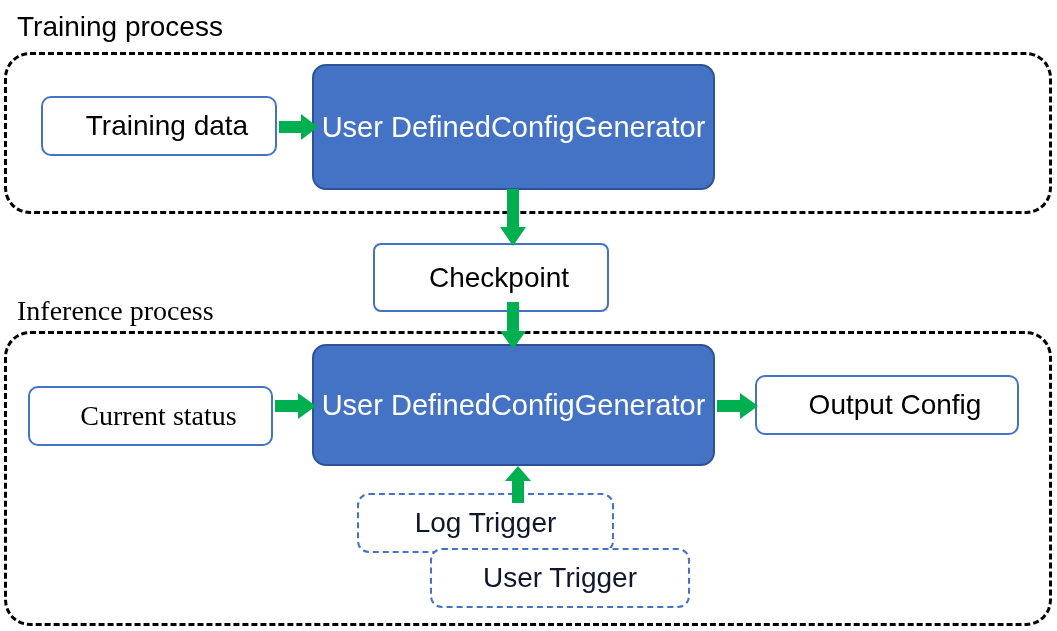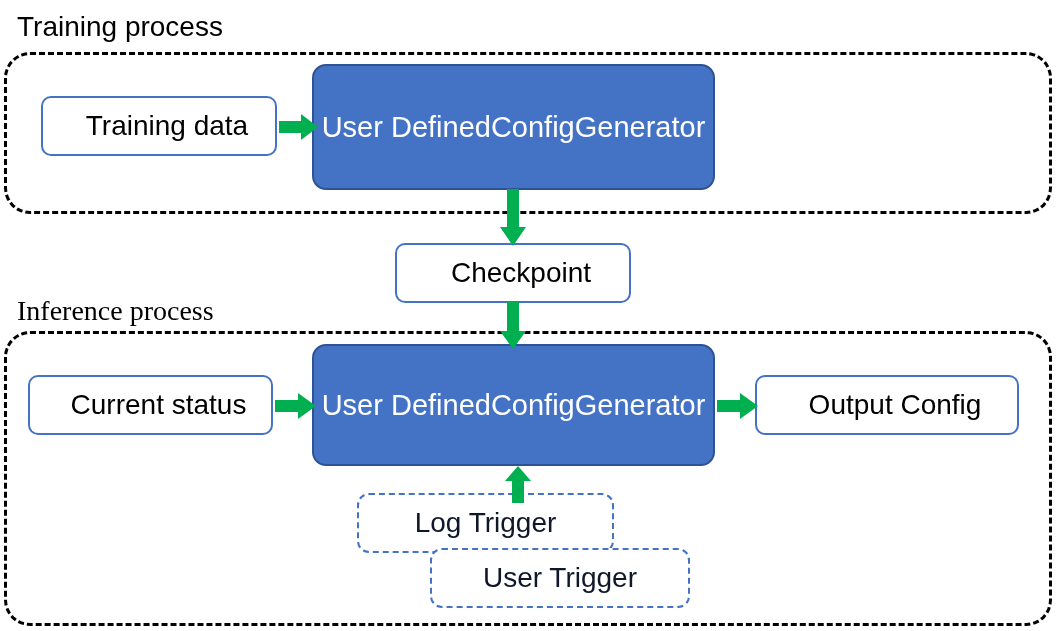--- a/index.html
+++ b/index.html
@@ -51,22 +51,22 @@
     display: flex;
     align-items: center;
     justify-content: center;
     color: #000000;
     font-size: 28px;
     line-height: 1;
     white-space: nowrap;
     padding-left: 16px;
   }
   #node-training-data  { left: 41px;  top: 96px;  width: 236px; height: 60px; }
-  #node-checkpoint     { left: 395px; top: 243px; width: 236px; height: 60px; }
-  #node-current-status { left: 28px;  top: 375px; width: 245px; height: 60px; }
+  #node-checkpoint     { left: 373px; top: 243px; width: 236px; height: 69px; border-radius: 8px; }
+  #node-current-status { left: 28px;  top: 386px; width: 245px; height: 60px; font-family: Liberation Serif, serif; }
   #node-output-config  { left: 755px; top: 375px; width: 264px; height: 60px; }
 
   
   .node-blue {
     position: absolute;
     box-sizing: border-box;
     background: #4472C4;
     border: 2px solid #2E5395;
     border-radius: 14px;
     display: flex;

